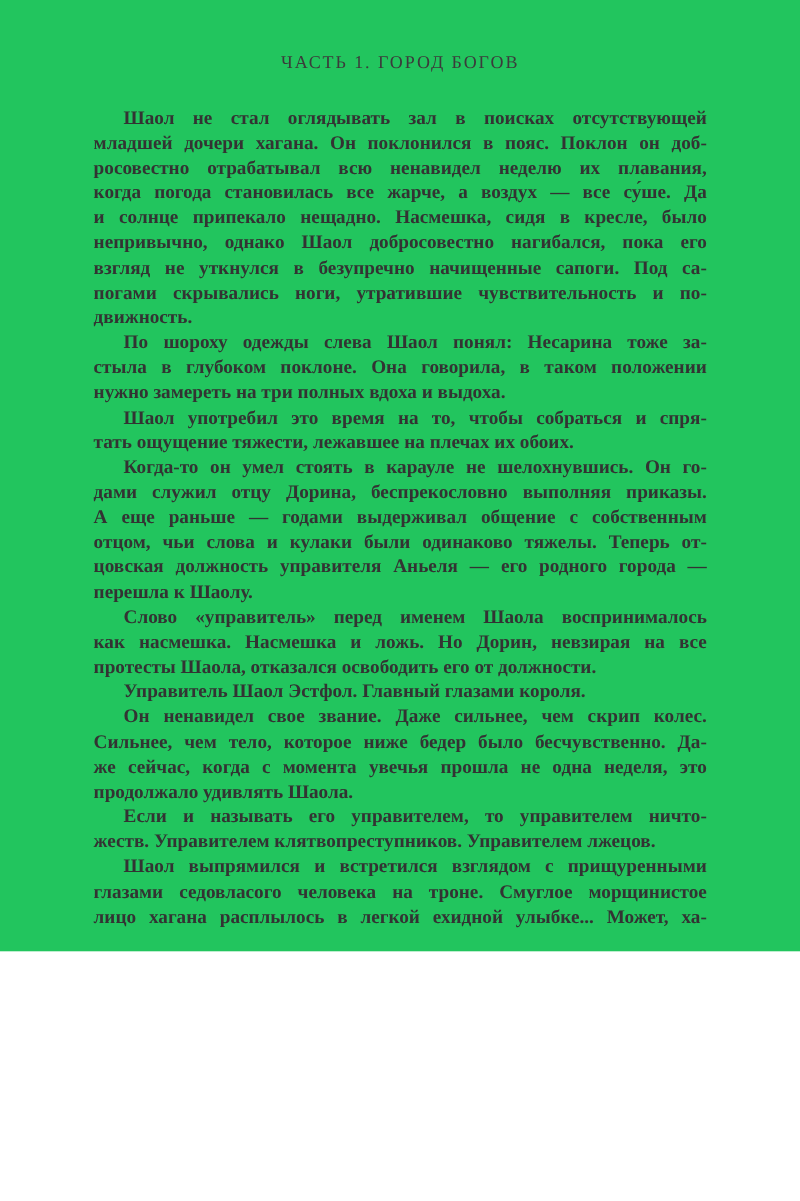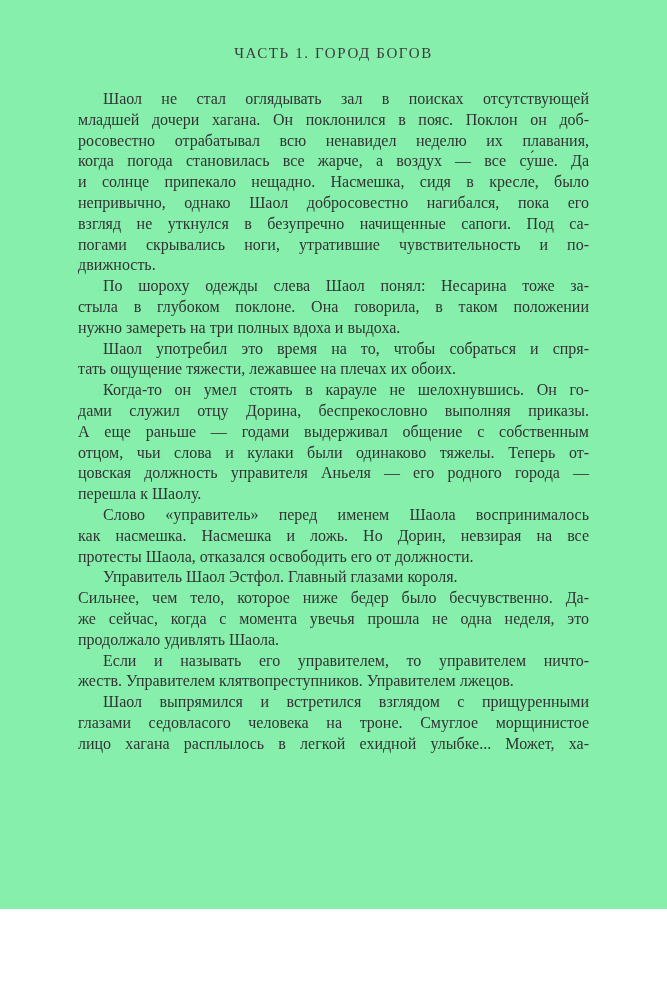--- a/index.html
+++ b/index.html
@@ -3,22 +3,22 @@
 <meta charset="utf-8">
 <style>
   html, body {
     margin: 0;
     padding: 0;
     background: #ffffff;
   }
   .page {
     position: relative;
     width: 667px;
-    height: 909px;
-    background: #86efac;
+    height: 793px;
+    background: #22c55e;
     font-family: "Liberation Serif", "DejaVu Serif", serif;
     color: #333333;
     overflow: hidden;
   }
   .chapter-heading {
     position: absolute;
     top: 45px;
     left: 0;
     width: 100%;
     text-align: center;
@@ -27,20 +27,21 @@
     color: #3b3b3b;
   }
   .text-block {
     position: absolute;
     top: 89px;
     left: 78px;
     width: 511px;
     font-size: 16px;
     line-height: 20.8px;
     color: #333333;
+    font-weight: bold;
   }
   .para { margin: 0; padding: 0; }
   .line { text-align: left; }
   .line.just {
     text-align: justify;
     text-align-last: justify;
   }
   .line.first { text-indent: 25px; }
 </style>
 </head>
@@ -79,20 +80,21 @@
       </div>
       <div class="para">
         <div class="line first just">Слово «управитель» перед именем Шаола воспринималось</div>
         <div class="line just">как насмешка. Насмешка и ложь. Но Дорин, невзирая на все</div>
         <div class="line">протесты Шаола, отказался освободить его от должности.</div>
       </div>
       <div class="para">
         <div class="line first">Управитель Шаол Эстфол. Главный глазами короля.</div>
       </div>
       <div class="para">
+        <div class="line first just">Он ненавидел свое звание. Даже сильнее, чем скрип колес.</div>
         <div class="line just">Сильнее, чем тело, которое ниже бедер было бесчувственно. Да-</div>
         <div class="line just">же сейчас, когда с момента увечья прошла не одна неделя, это</div>
         <div class="line">продолжало удивлять Шаола.</div>
       </div>
       <div class="para">
         <div class="line first just">Если и называть его управителем, то управителем ничто-</div>
         <div class="line">жеств. Управителем клятвопреступников. Управителем лжецов.</div>
       </div>
       <div class="para">
         <div class="line first just">Шаол выпрямился и встретился взглядом с прищуренными</div>

